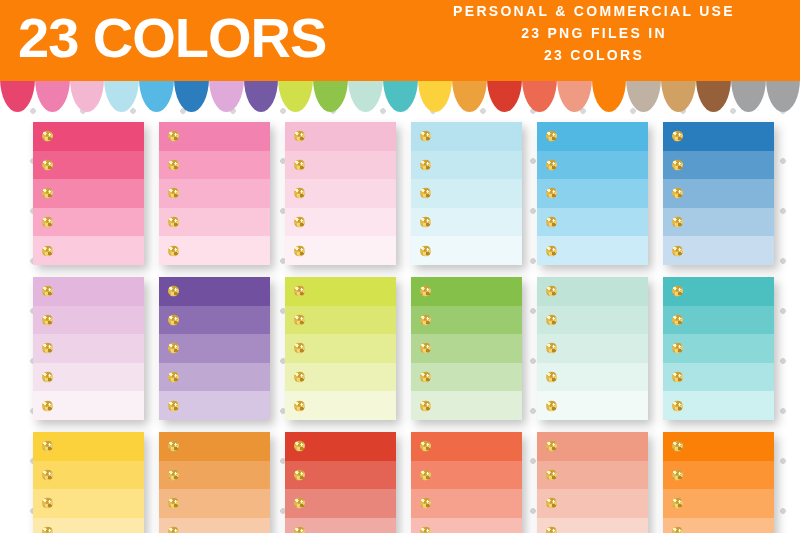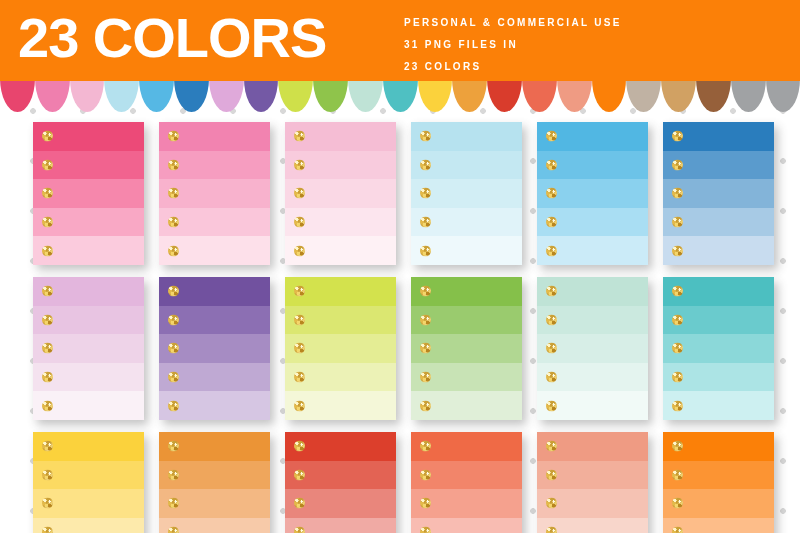--- a/index.html
+++ b/index.html
@@ -28,25 +28,25 @@
   }
   #banner-title{
     position:absolute;left:18px;top:4px;
     font-size:56px;line-height:68px;
     font-weight:bold;
     color:#ffffff;
     letter-spacing:-1px;
     white-space:nowrap;
   }
   #banner-sub{
-    position:absolute;right:16px;top:12px;
+    position:absolute;right:16px;top:0;
     width:380px;
-    text-align:left;
+    text-align:center;
     color:#ffffff;
-    font-size:10px;
+    font-size:14px;
     font-weight:bold;
     letter-spacing:2.3px;
     line-height:22px;
     white-space:nowrap;
   }
   #banner-sub div{white-space:nowrap;}
 
   
   #scallops{
     position:absolute;left:0;top:78px;width:800px;height:34px;
@@ -410,18 +410,18 @@
       <div class="scallop" style="background: rgb(209, 161, 99);"></div>
       <div class="scallop" style="background: rgb(150, 96, 58);"></div>
       <div class="scallop" style="background: rgb(160, 162, 164);"></div>
       <div class="scallop" style="background: rgb(160, 162, 164);"></div>
     </div>
 
   <div id="banner">
     <div id="banner-title">23 COLORS</div>
     <div id="banner-sub">
         <div>PERSONAL &amp; COMMERCIAL USE</div>
-        <div>31 PNG FILES IN</div>
+        <div>23 PNG FILES IN</div>
         <div>23 COLORS</div>
       </div>
   </div>
 
 </div>
 
 </body></html>

